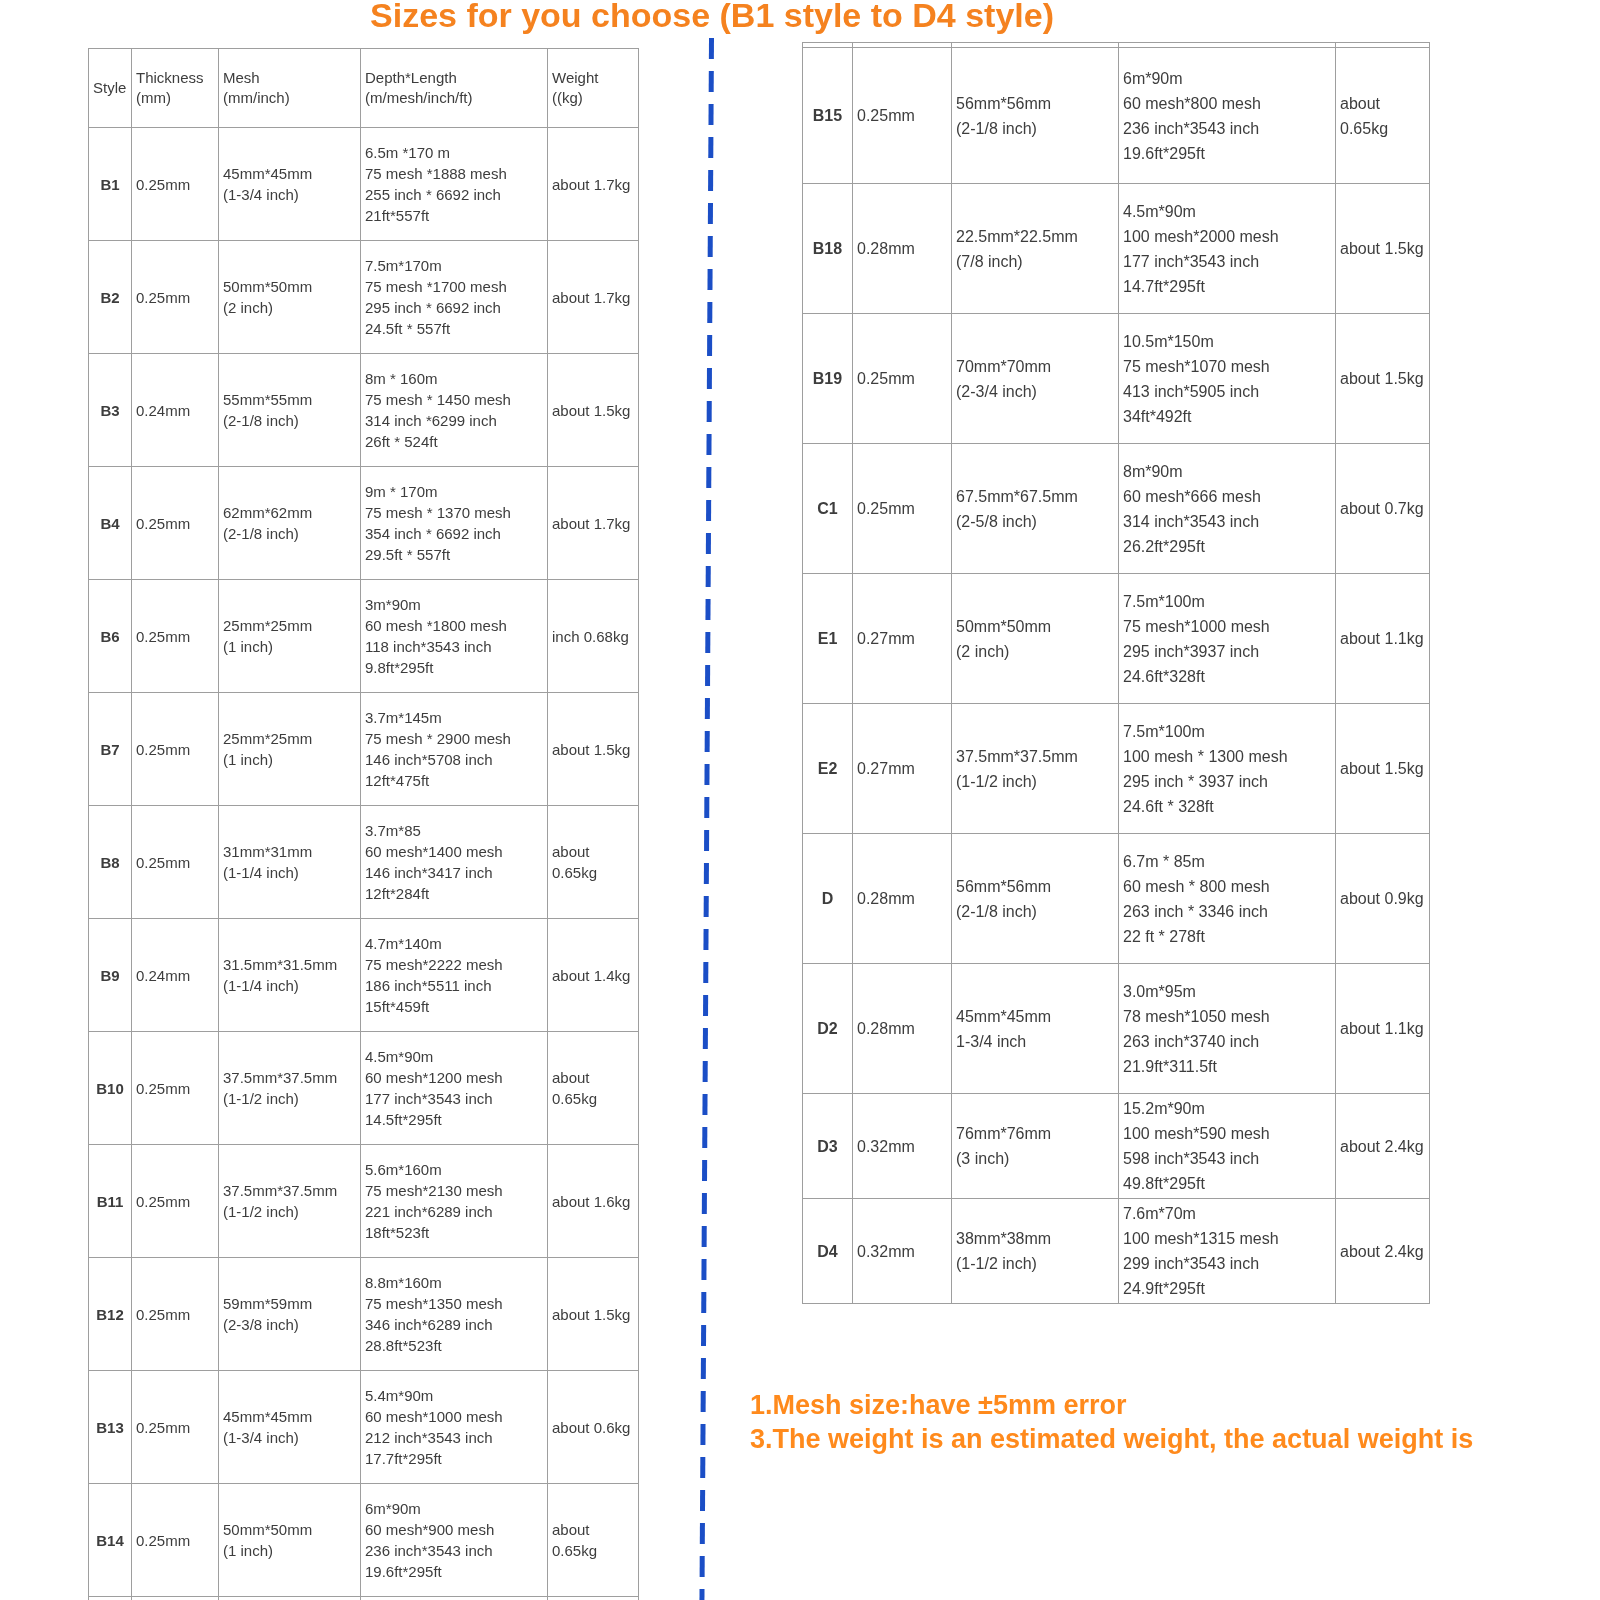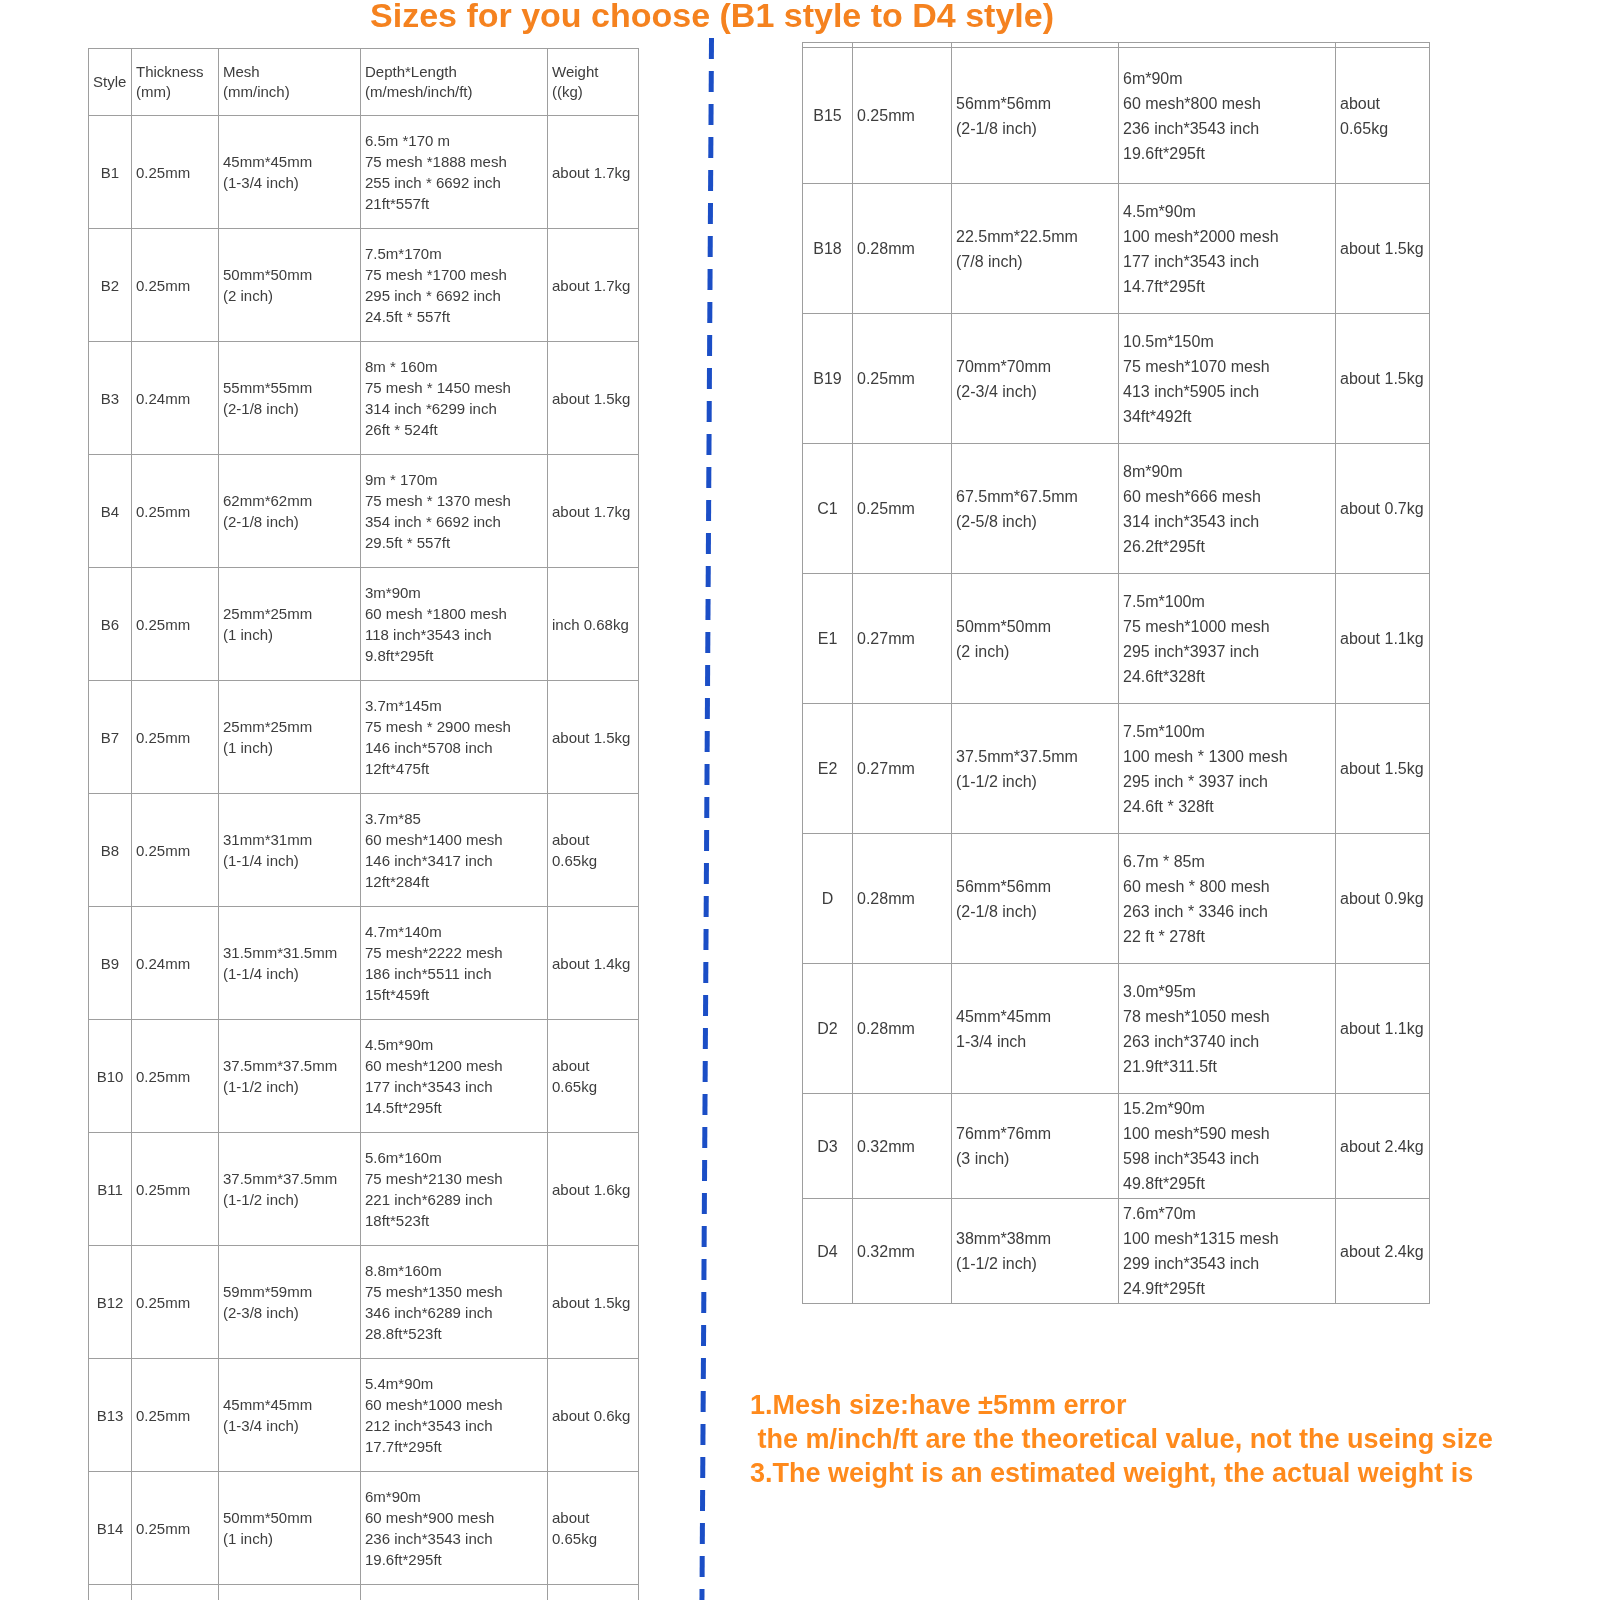--- a/index.html
+++ b/index.html
@@ -35,22 +35,22 @@
   table.t td{
     border:1px solid var(--border-gray);
     vertical-align:middle;
     padding:2px 4px;
     overflow:hidden;
   }
   .t-left{left:88px;top:48px;width:550px;}
   .t-right{left:802px;top:42px;width:627px;}
   .t-left td{font-size:15px;line-height:21px;}
   .t-right td{font-size:16px;line-height:25px;}
-  .t thead tr{height:67px;}
-  .t td.c-style{text-align:center;font-weight:normal;margin-left:8px;}
+  .t thead tr{height:79px;}
+  .t td.c-style{text-align:center;font-weight:bold;margin-left:8px;}
   .t td.h{font-weight:normal;line-height:20px;}
   .t-left tbody tr{height:113px;}
   .t-left tbody tr.partial{height:28px;}
   .t-right tbody tr{height:130px;}
   .t-right tbody tr.partial{height:5px;}
   .t-right tbody tr:nth-child(2){height:136px;}
   .t-right tbody tr:nth-child(10){height:104px;}
   .t-right tbody tr:nth-child(11){height:102px;}
   .divider{
     position:absolute;
@@ -481,16 +481,16 @@
             <div>100 mesh*1315 mesh</div>
             <div>299 inch*3543 inch</div>
             <div>24.9ft*295ft</div>
           </td>
           <td class="c-weight">about 2.4kg</td>
         </tr>
       </tbody>
     </table>
 
   <div class="note">
-    <div id="note-lines"><div>1.Mesh size:have ±5mm error</div><div> the m/inch/ft are the theoretical value, not the useing size</div><div>3.The weight is an estimated weight, the actual weight is</div></div>
+    <div id="note-lines"><div>1.Mesh size:have ±5mm error</div><div>3.The weight is an estimated weight, the actual weight is</div></div>
   </div>
 
 </div>
 
 </body></html>

